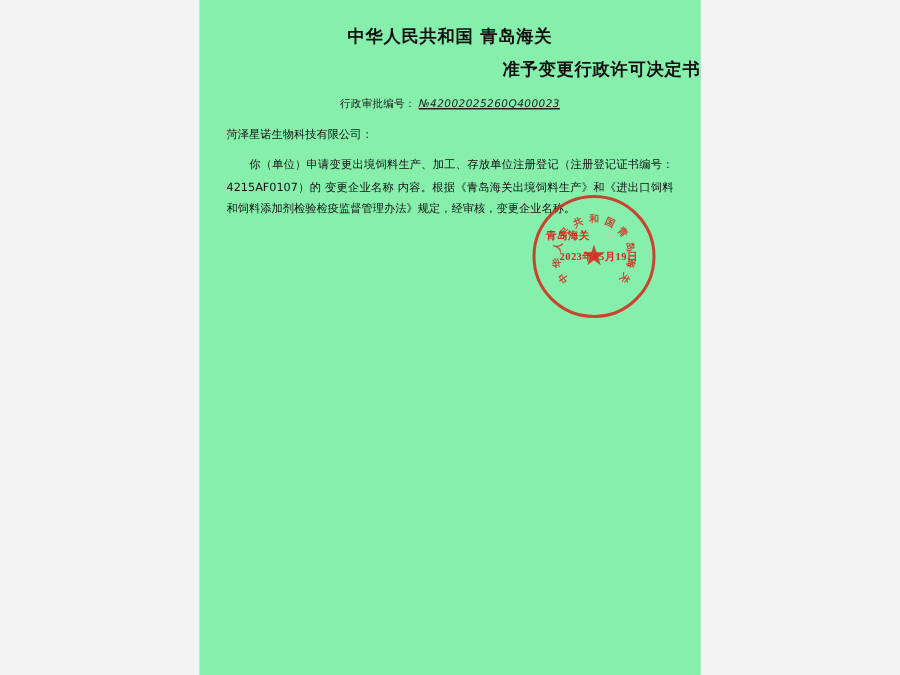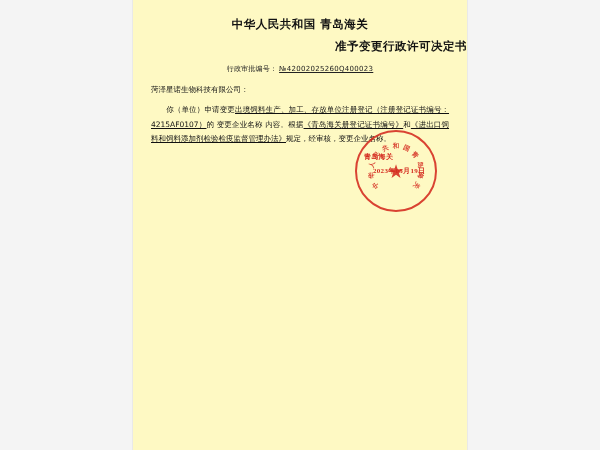--- a/index.html
+++ b/index.html
@@ -12,21 +12,21 @@
     background: #f4f4f4;
     font-family: "DejaVu Sans", "Liberation Sans", sans-serif;
     overflow: hidden;
   }
   #page {
     position: absolute;
     left: 133px;
     top: 0;
     width: 334px;
     height: 450px;
-    background: #fef9c3;
+    background: #86efac;
     box-shadow: 0 0 1px rgba(0,0,0,0.25);
     overflow: hidden;
   }
   .doc-title {
     text-align: center;
     font-family: "DejaVu Sans", "Liberation Sans", sans-serif;
     font-weight: bold;
     font-size: 11.5px;
     color: #111;
     letter-spacing: 0.5px;
@@ -38,39 +38,40 @@
     margin-top: 10px;
     text-align: center;
     font-size: 7px;
     color: #222;
     letter-spacing: 0.2px;
   }
   .approval-line .num {
     text-decoration: underline;
     margin-left: 2px;
     letter-spacing: 0.3px;
+    font-style: italic;
   }
 
   .recipient {
     margin: 11px 0 0 18px;
     font-size: 7.5px;
     color: #111;
   }
   .recipient .name {
   }
 
   .body-text {
     margin: 8px 18px 0 18px;
     font-size: 7.5px;
     line-height: 1.95;
     color: #111;
     text-align: justify;
   }
   .body-text .indent { display: inline-block; width: 15px; }
-  .u { text-decoration: underline; }
+  .u { }
 
   .footer {
     position: absolute;
     left: 0;
     right: 0;
     bottom: 16px;
     text-align: center;
     font-size: 6.5px;
     color: #333;
   }
@@ -133,21 +134,21 @@
 
   <div class="approval-line">
     <span>行政审批编号：</span><span class="num">№42002025260Q400023</span>
   </div>
 
   <div class="recipient">
     <span class="name">菏泽星诺生物科技有限公司</span><span>：</span>
   </div>
 
   <div class="body-text">
-    <span class="indent"></span><span>你（单位）申请变更</span><span class="u">出境饲料生产、加工、存放单位注册登记（注</span><span class="u">册登记证书编号：4215AF0107）</span><span>的  变更企业名称  内容。根据</span><span class="u">《青岛海关</span><span class="u">册登记证书编号》</span><span>和</span><span class="u">《进出口饲料和饲料添加剂检验检疫监督管理办法》</span><span>规定，经审核，变更企业名称。</span>
+    <span class="indent"></span><span>你（单位）申请变更</span><span class="u">出境饲料生产、加工、存放单位注册登记（注</span><span class="u">册登记证书编号：4215AF0107）</span><span>的  变更企业名称  内容。根据</span><span class="u">《青岛海关</span><span class="u">出境饲料生产》</span><span>和</span><span class="u">《进出口饲料和饲料添加剂检验检疫监督管理办法》</span><span>规定，经审核，变更企业名称。</span>
   </div>
 
   <div id="seal">
     <div class="ring-text" id="seal-ring">
         <span style="transform: rotate(-125deg) translate(-50%, -29px);">中</span>
         <span style="transform: rotate(-100deg) translate(-50%, -29px);">华</span>
         <span style="transform: rotate(-75deg) translate(-50%, -29px);">人</span>
         <span style="transform: rotate(-50deg) translate(-50%, -29px);">民</span>
         <span style="transform: rotate(-25deg) translate(-50%, -29px);">共</span>
         <span style="transform: rotate(0deg) translate(-50%, -29px);">和</span>

